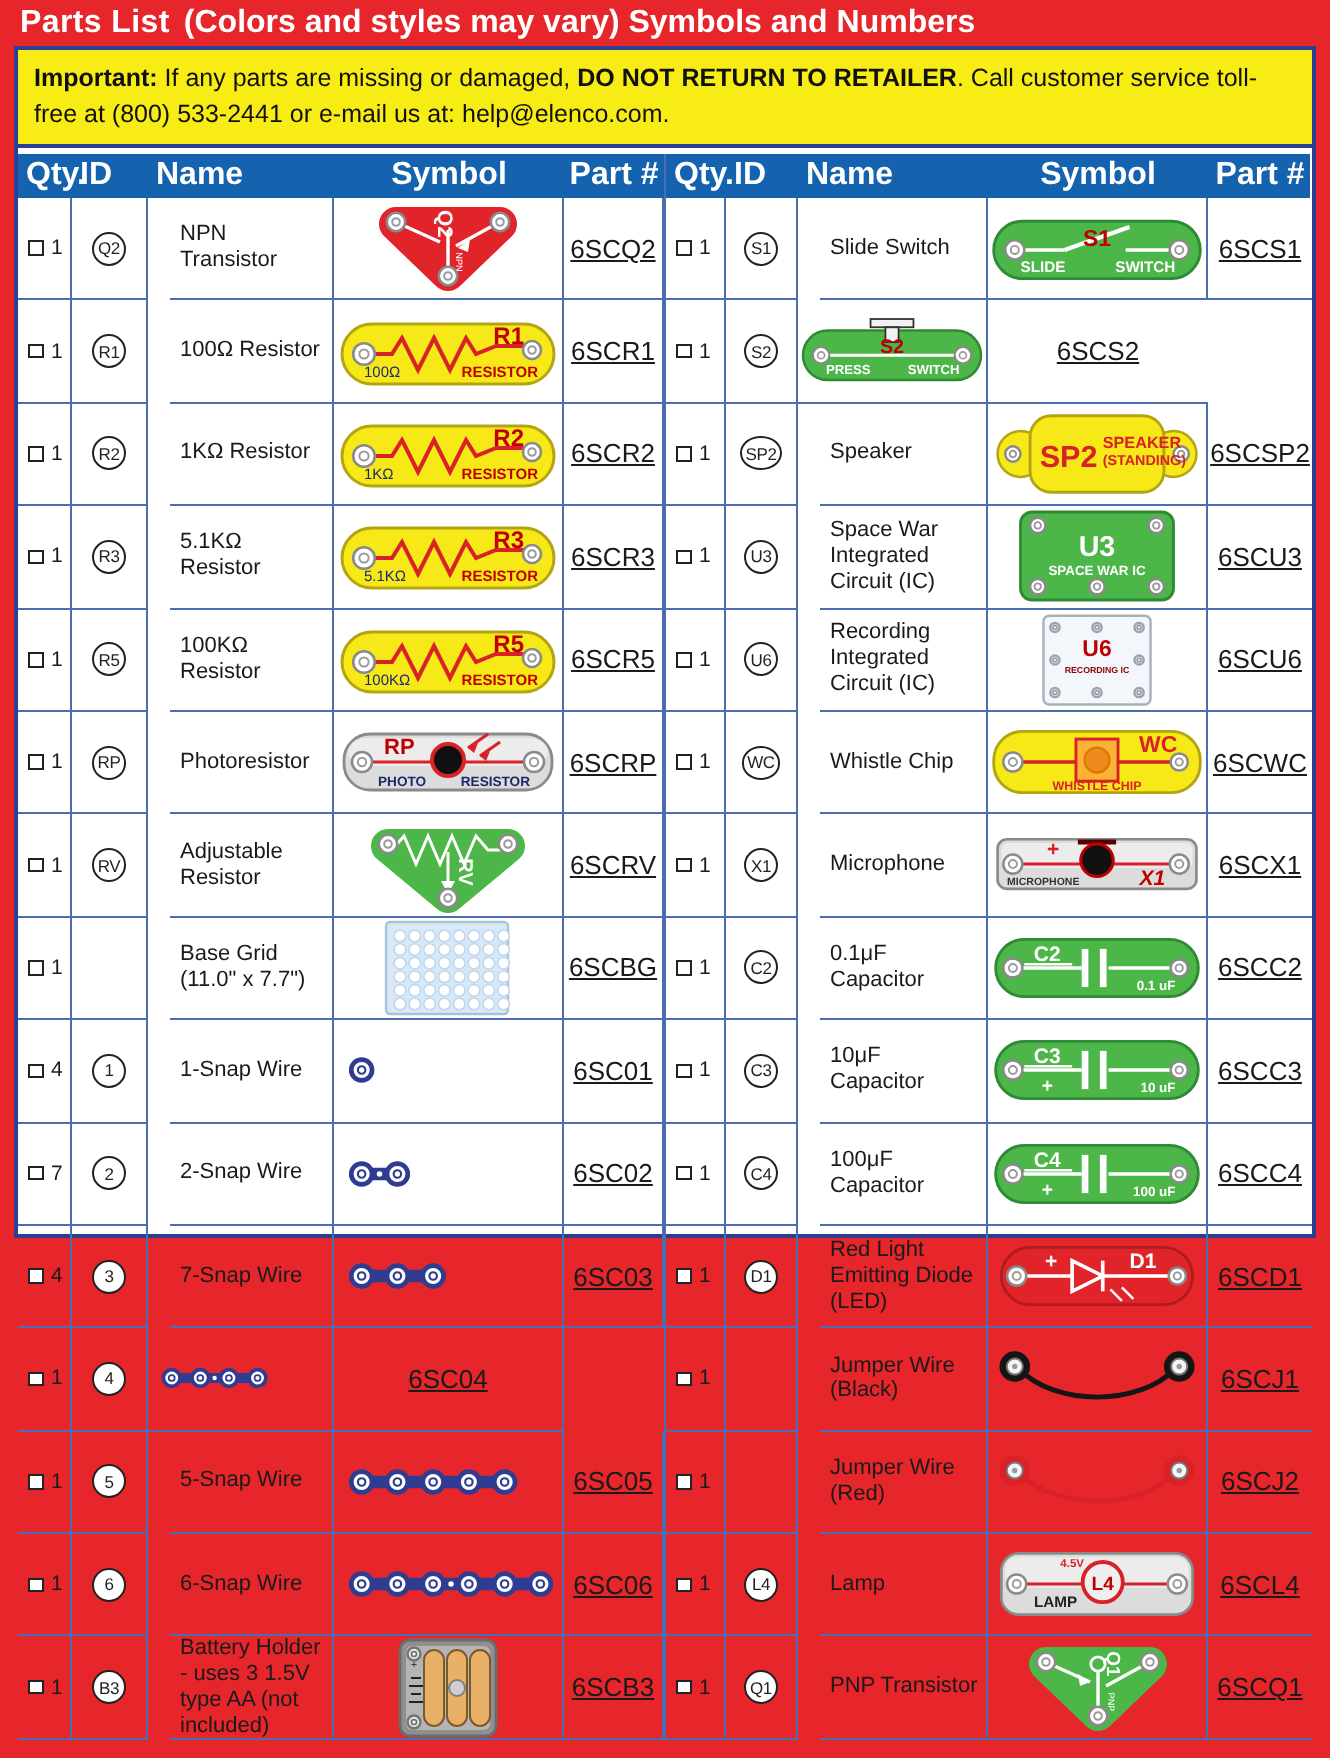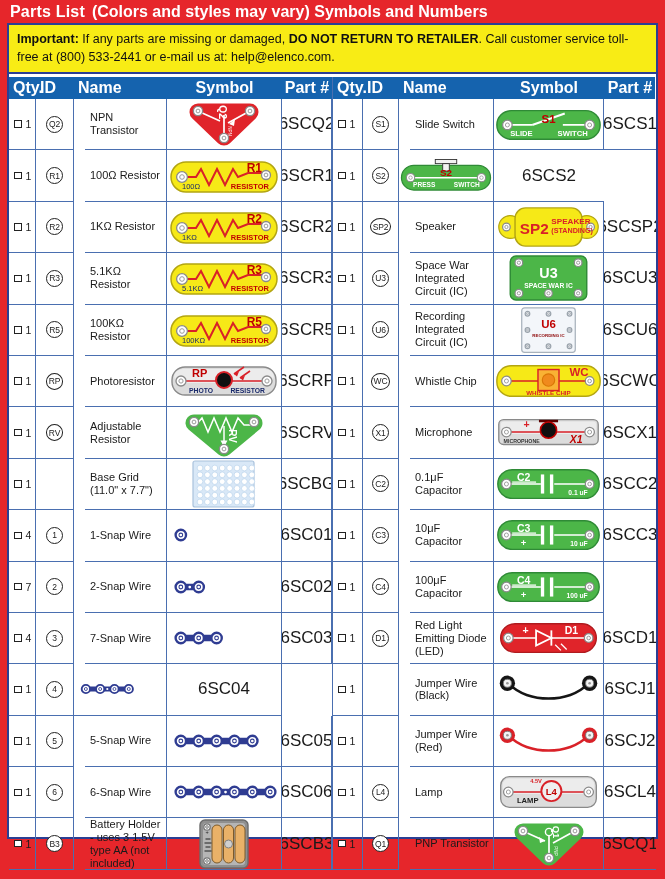--- a/index.html
+++ b/index.html
@@ -16,21 +16,21 @@
   .titlebar{
     height:23px;
     display:flex; align-items:baseline; gap:7px;
     padding:3px 10px 0 10px;
     color:#ffffff;
   }
   .t-main{ font-size:16px; font-weight:bold; letter-spacing:0.2px; }
   .t-sub{ font-size:16px; font-weight:bold; }
   .panel{
     margin:0 7px 7px 7px;
-    height:816px;
+    height:596px;
     background:#fff;
     border:2.5px solid #2B3F94;
   }
   .notice{
     background:#F8EC15;
     border-bottom:2px solid #2B3F94;
     height:49px;
     padding:5px 8px 4px 8px;
     font-size:12.5px; line-height:1.45; color:#111;
     margin-bottom:3px;
@@ -68,21 +68,21 @@
   .badge{
     display:inline-flex; align-items:center; justify-content:center;
     min-width:17px; height:17px; padding:0 2px;
     border:1.2px solid #222; border-radius:50%;
     font-size:8.5px; color:#222; background:#fff;
     letter-spacing:-0.2px;
   }
   .cell.name{ padding:2px 3px 2px 5px; font-size:11px; line-height:1.18;margin-left:11px; }
   .cell.sym{ justify-content:center; }
   .cell.sym.snapleft{ justify-content:flex-start; padding-left:4px; }
-  .cell.part{ justify-content:center; font-size:17px; }
+  .cell.part{ justify-content:center; font-size:13px;text-decoration:underline; }
   svg text{ font-family:"Liberation Sans", sans-serif; }
 </style>
 </head>
 <body>
 
 <div class="page">
   <div class="titlebar">
     <span class="t-main">Parts List</span>
     <span class="t-sub">(Colors and styles may vary) Symbols and Numbers</span>
   </div>
@@ -783,20 +783,21 @@
      <text x="31" y="16.5" font-size="11" font-weight="bold" fill="#fff" text-anchor="middle">C4</text>
      <path d="M19,18 L44,18" stroke="#fff" stroke-width="1.3"></path>
      <text x="31" y="31.5" font-size="10" font-weight="bold" fill="#fff" text-anchor="middle">+</text>
      <text x="98" y="31.5" font-size="7" font-weight="bold" fill="#fff" text-anchor="end">100 uF</text>
      <circle cx="13" cy="20" r="5" fill="#fff" stroke="#8a8a8a" stroke-width="1.3"></circle>
                   <circle cx="13" cy="20" r="2.1" fill="none" stroke="#9a9a9a" stroke-width="1"></circle>
                   <circle cx="100" cy="20" r="4.5" fill="#fff" stroke="#8a8a8a" stroke-width="1.3"></circle>
                   <circle cx="100" cy="20" r="1.9" fill="none" stroke="#9a9a9a" stroke-width="1"></circle>
                 </svg>
               </div>
+              <div class="cell part">6SCC4</div>
             </div>
             <div class="trow">
               <div class="cell qty">
                 <span class="cb"></span>
                 <span>1</span>
               </div>
               <div class="cell idc">
                 <span class="badge">D1</span>
               </div>
               <div class="cell name">Red Light Emitting Diode (LED)</div>

